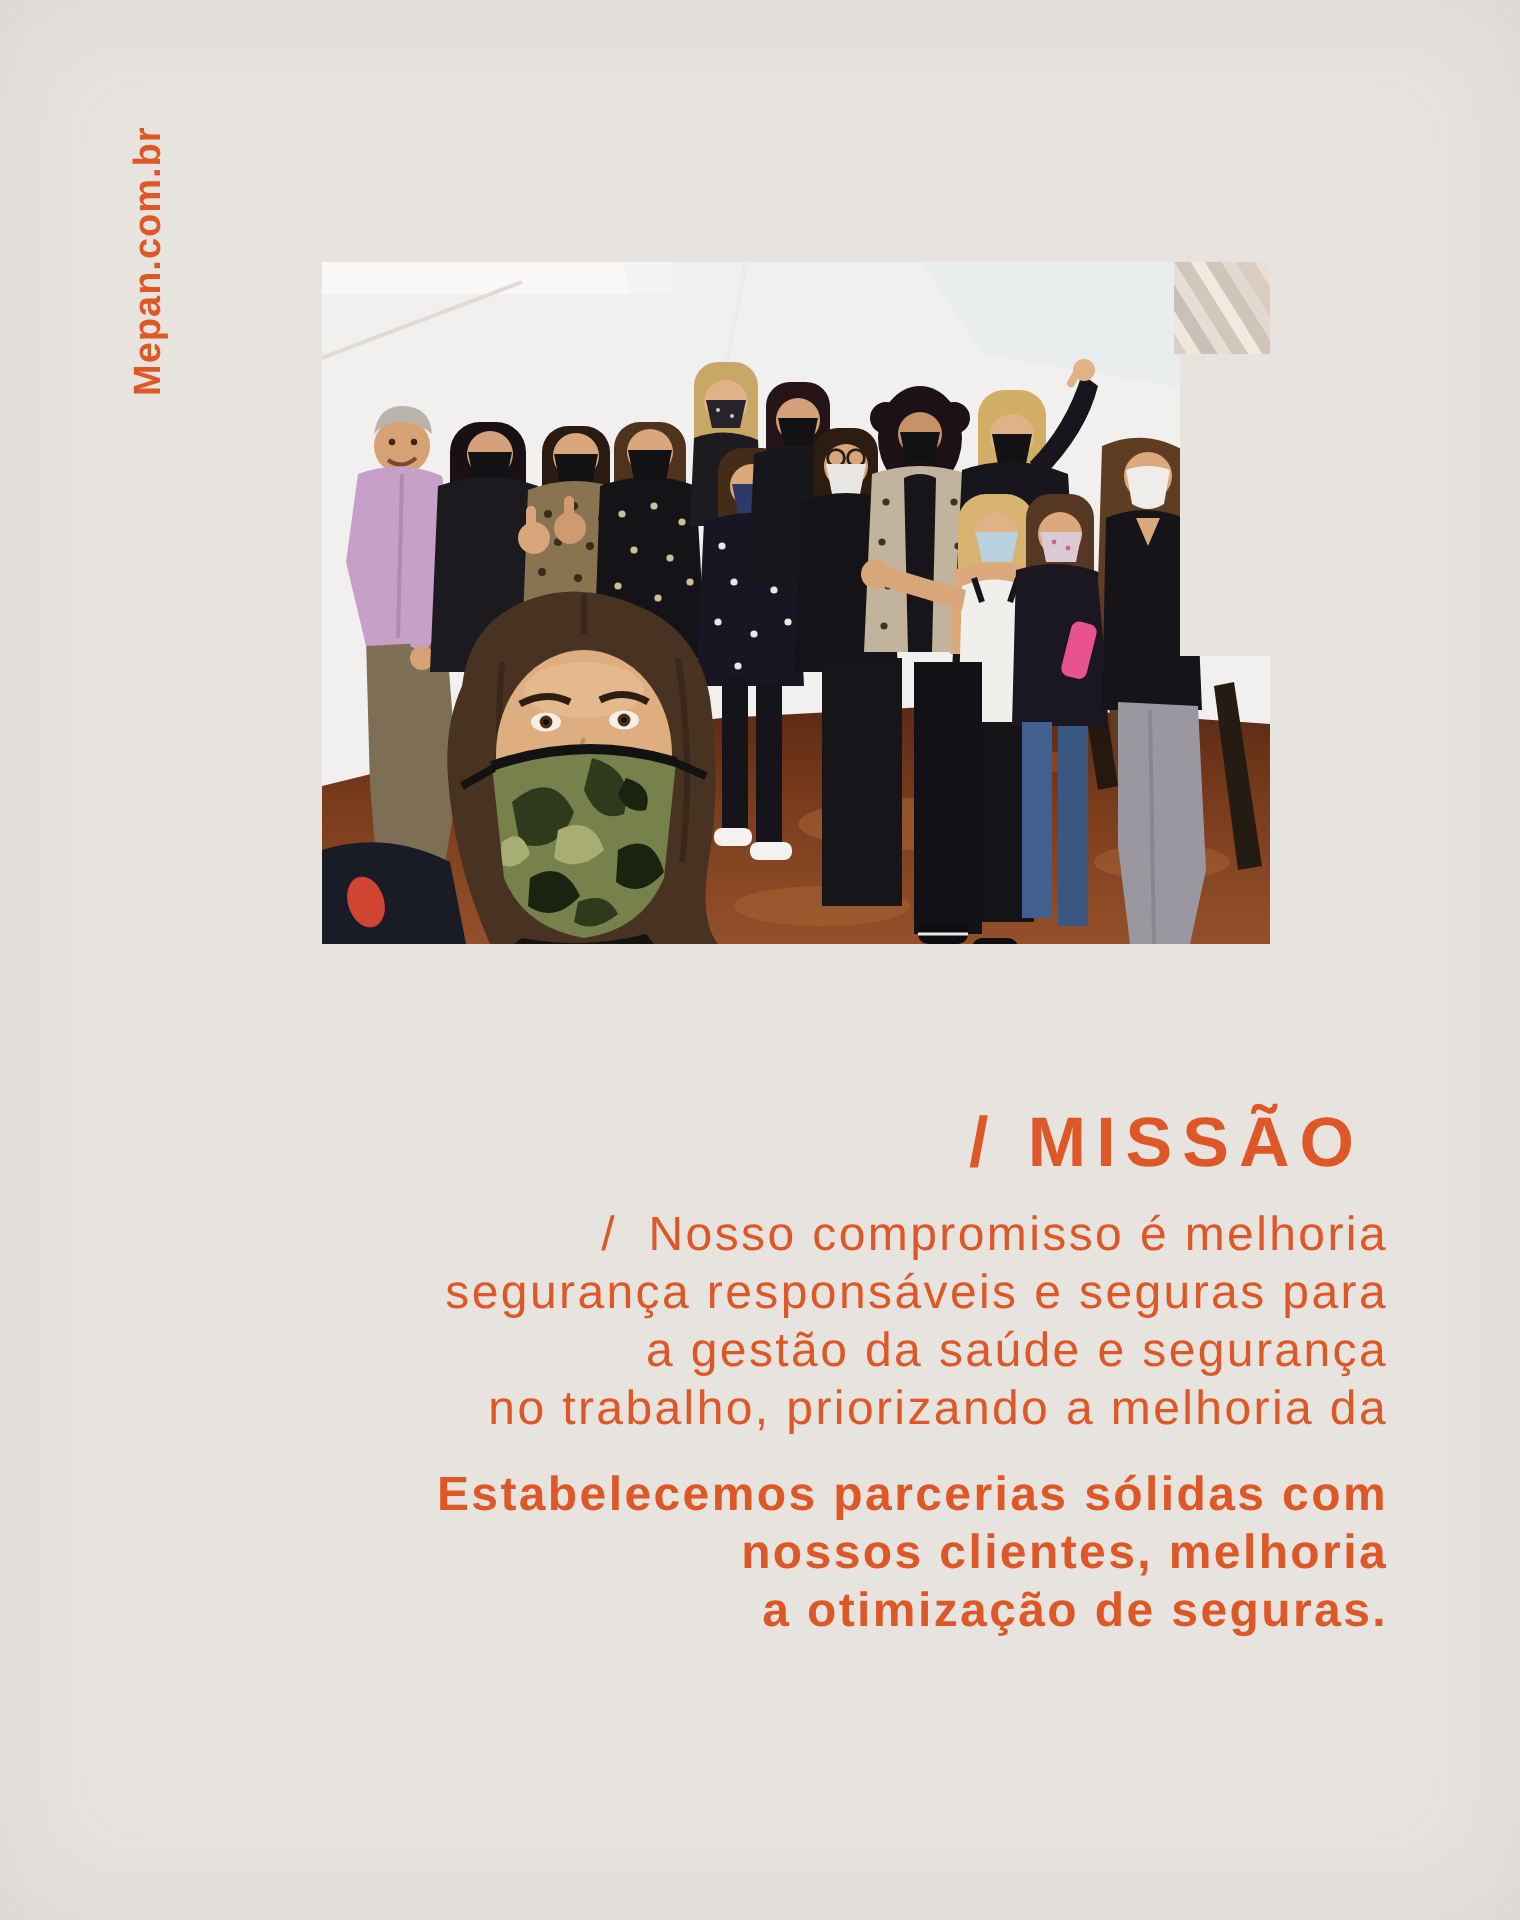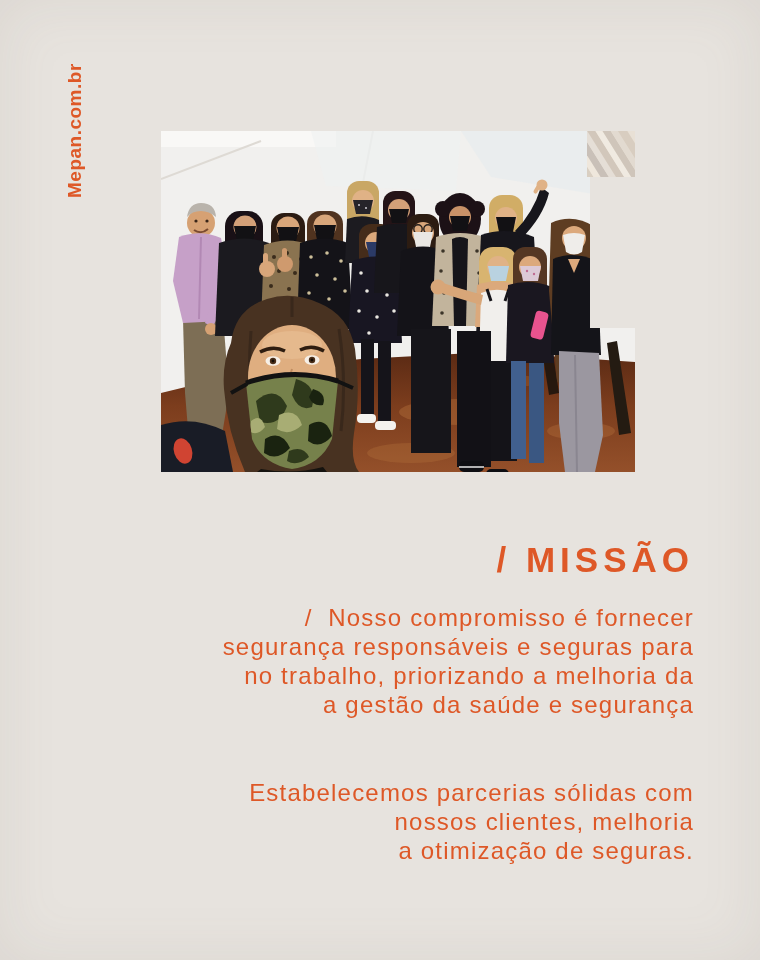--- a/index.html
+++ b/index.html
@@ -29,21 +29,21 @@
     color:#de5827;font-size:35px;font-weight:700;letter-spacing:5px;
     line-height:38px;white-space:pre;text-align:right;
   }
   .para{
     position:absolute;right:66px;
     color:#de5827;font-size:24px;font-weight:400;letter-spacing:1.2px;
     line-height:29px;text-align:right;
   }
   .para .line{white-space:pre;}
   .para-1{top:603px;}
-  .para-2{top:778px;}
+  .para-2{top:733px;font-weight:bold;}
 </style>
 </head>
 <body>
 
 <div class="page">
 
   <div class="brand-vertical">Mepan.com.br</div>
 
   <figure class="photo">
     <svg viewBox="0 0 474 341" xmlns="http://www.w3.org/2000/svg">
@@ -322,27 +322,27 @@
             <rect x="455" y="-20" width="7" height="90" fill="#cfc5ba"></rect>
             <rect x="462" y="-20" width="6" height="90" fill="#e2dad0"></rect>
             <rect x="468" y="-20" width="8" height="90" fill="#d8cdc0"></rect>
           </g>
         </g>
       </g>
     </svg>
   </figure>
 
   <section>
-    <h1 class="heading" style="margin:0;">/ MISSÃO</h1>
+    <h1 class="heading" style="margin:12px;">/ MISSÃO</h1>
 
     <div class="para para-1">
-      <div class="line">/  Nosso compromisso é fornecer</div>
+      <div class="line">/  Nosso compromisso é melhoria</div>
       <div class="line">segurança responsáveis e seguras para</div>
+      <div class="line">a gestão da saúde e segurança</div>
       <div class="line">no trabalho, priorizando a melhoria da</div>
-      <div class="line">a gestão da saúde e segurança</div>
     </div>
 
     <div class="para para-2">
       <div class="line">Estabelecemos parcerias sólidas com</div>
       <div class="line">nossos clientes, melhoria</div>
       <div class="line">a otimização de seguras.</div>
     </div>
   </section>
 
 </div>

